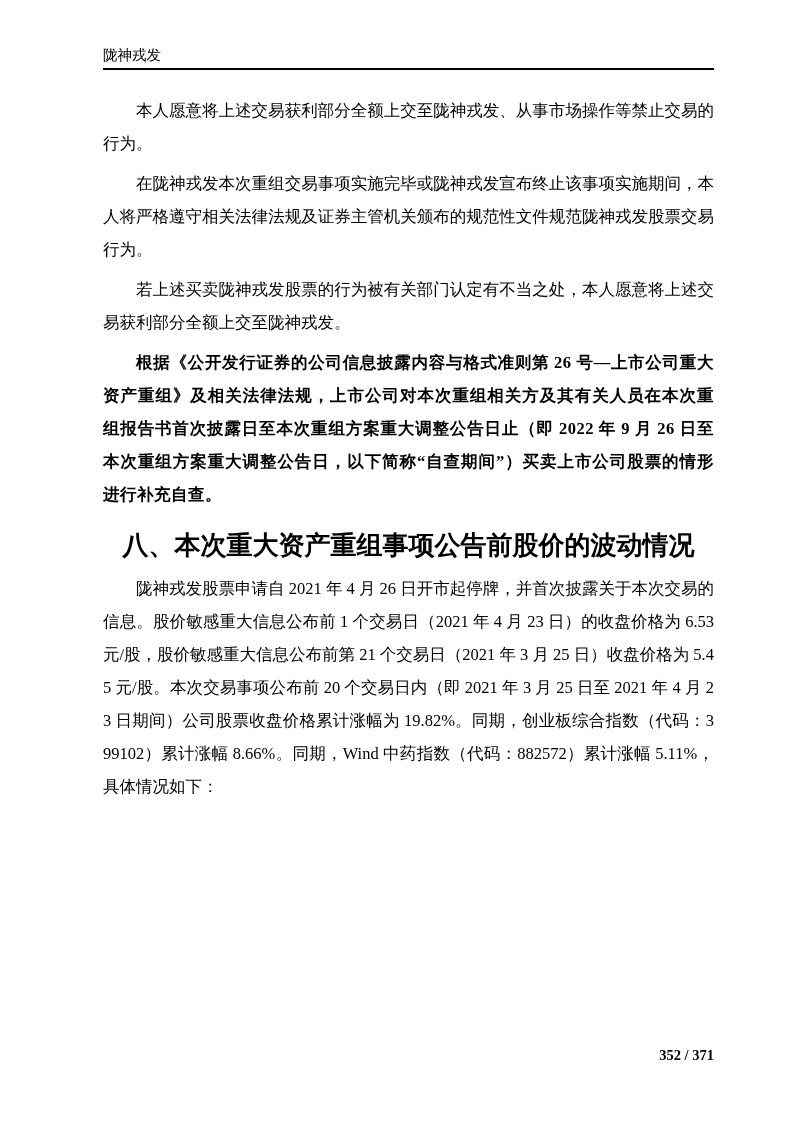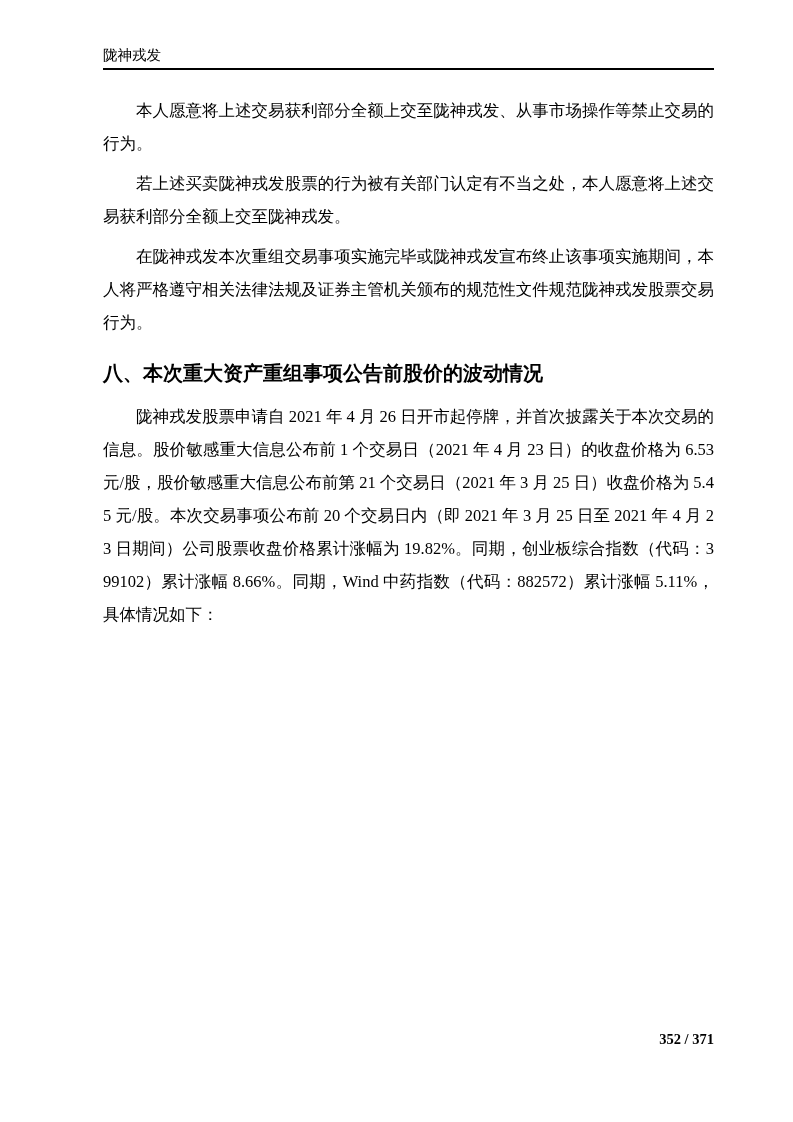--- a/index.html
+++ b/index.html
@@ -55,54 +55,56 @@
   }
   h3.sub-heading {
     font-size: 18.5px;
     line-height: 33px;
     font-weight: 700;
     margin: 15px 0 9px 0;
     font-family: "Liberation Serif", "DejaVu Serif", serif;
     letter-spacing: 0.5px;
   }
   h2.main-heading {
-    font-size: 20px;
+    font-size: 26px;
     line-height: 34px;
     font-weight: 700;
     margin: 17px 0 10px 0;
     font-family: "Liberation Sans", "DejaVu Sans", sans-serif;
+    text-align: center;
   }
   .page-number {
     position: absolute;
     right: 91px;
-    bottom: 74px;
+    bottom: 58px;
     font-size: 14.5px;
     font-weight: 700;
     font-family: "Liberation Serif", "DejaVu Serif", serif;
   }
 </style>
 </head>
 <body>
 
 <div class="page">
 
   <div class="doc-header">
     <span class="header-left">陇神戎发</span>
   </div>
 
   <div class="doc-body">
 
     <p class="body-para">本人愿意将上述交易获利部分全额上交至陇神戎发、从事市场操作等禁止交易的行为。</p>
 
+    <p class="body-para">在陇神戎发本次重组交易事项实施完毕或陇神戎发宣布终止该事项实施期间，本人将严格遵守相关法律法规及证券主管机关颁布的规范性文件规范陇神戎发股票交易行为。</p>
+
     <p class="body-para">若上述买卖陇神戎发股票的行为被有关部门认定有不当之处，本人愿意将上述交易获利部分全额上交至陇神戎发。</p>
-
-    <p class="body-para">在陇神戎发本次重组交易事项实施完毕或陇神戎发宣布终止该事项实施期间，本人将严格遵守相关法律法规及证券主管机关颁布的规范性文件规范陇神戎发股票交易行为。</p>
 
 
 
+    <p class="body-para kai-para">根据《公开发行证券的公司信息披露内容与格式准则第 26 号—上市公司重大资产重组》及相关法律法规，上市公司对本次重组相关方及其有关人员在本次重组报告书首次披露日至本次重组方案重大调整公告日止（即 2022 年 9 月 26 日至本次重组方案重大调整公告日，以下简称“自查期间”）买卖上市公司股票的情形进行补充自查。</p>
 
 
     <h2 class="main-heading">八、本次重大资产重组事项公告前股价的波动情况</h2>
 
     <p class="body-para">陇神戎发股票申请自 2021 年 4 月 26 日开市起停牌，并首次披露关于本次交易的信息。股价敏感重大信息公布前 1 个交易日（2021 年 4 月 23 日）的收盘价格为 6.53 元/股，股价敏感重大信息公布前第 21 个交易日（2021 年 3 月 25 日）收盘价格为 5.45 元/股。本次交易事项公布前 20 个交易日内（即 2021 年 3 月 25 日至 2021 年 4 月 23 日期间）公司股票收盘价格累计涨幅为 19.82%。同期，创业板综合指数（代码：399102）累计涨幅 8.66%。同期，Wind 中药指数（代码：882572）累计涨幅 5.11%，具体情况如下：</p>
 
   </div>
 
   <div class="page-number">352 / 371</div>
 

